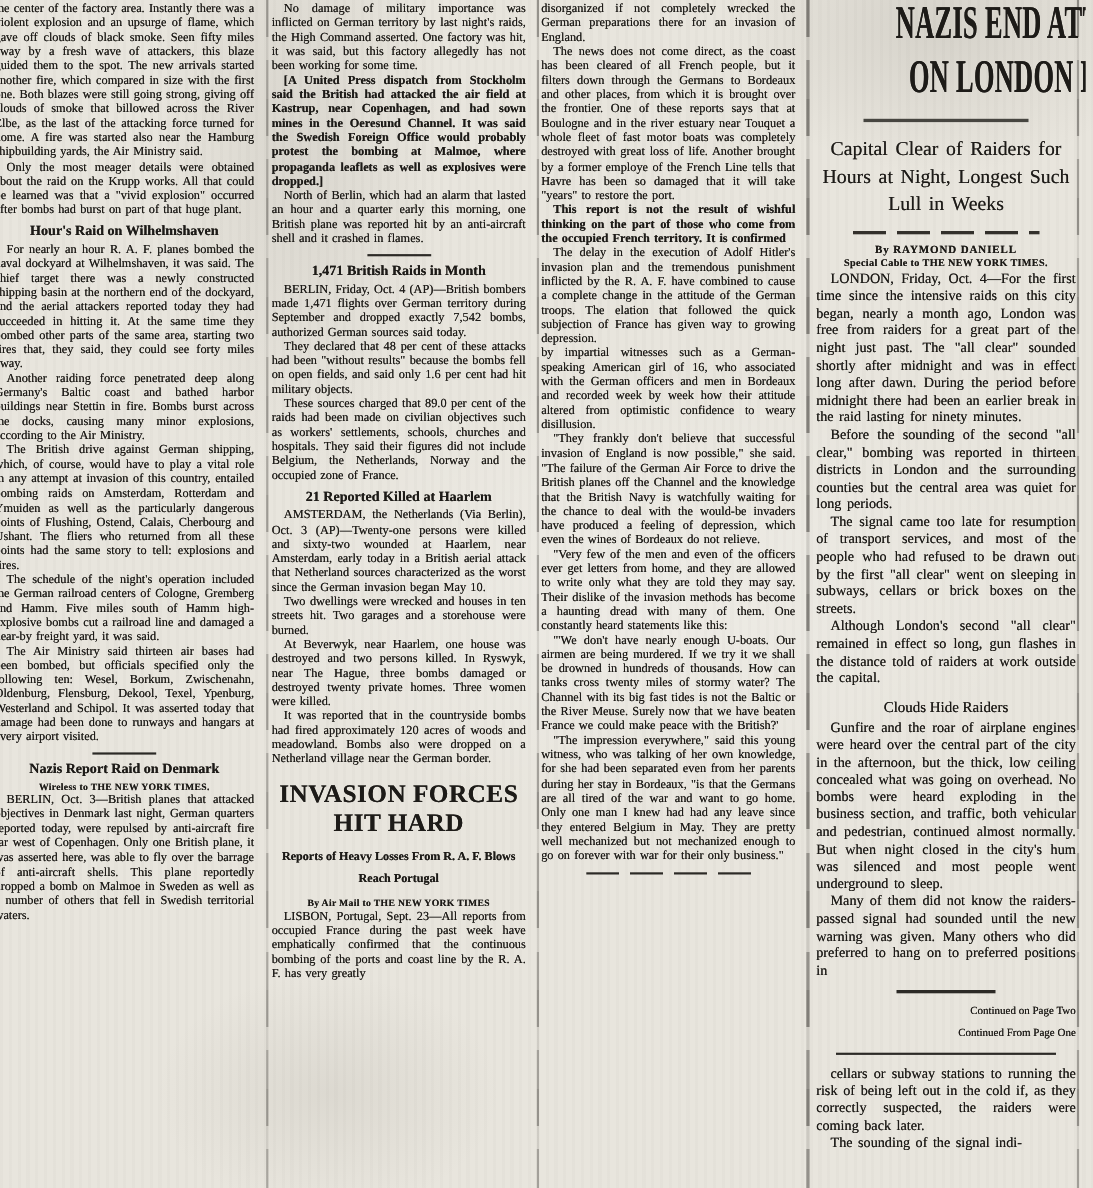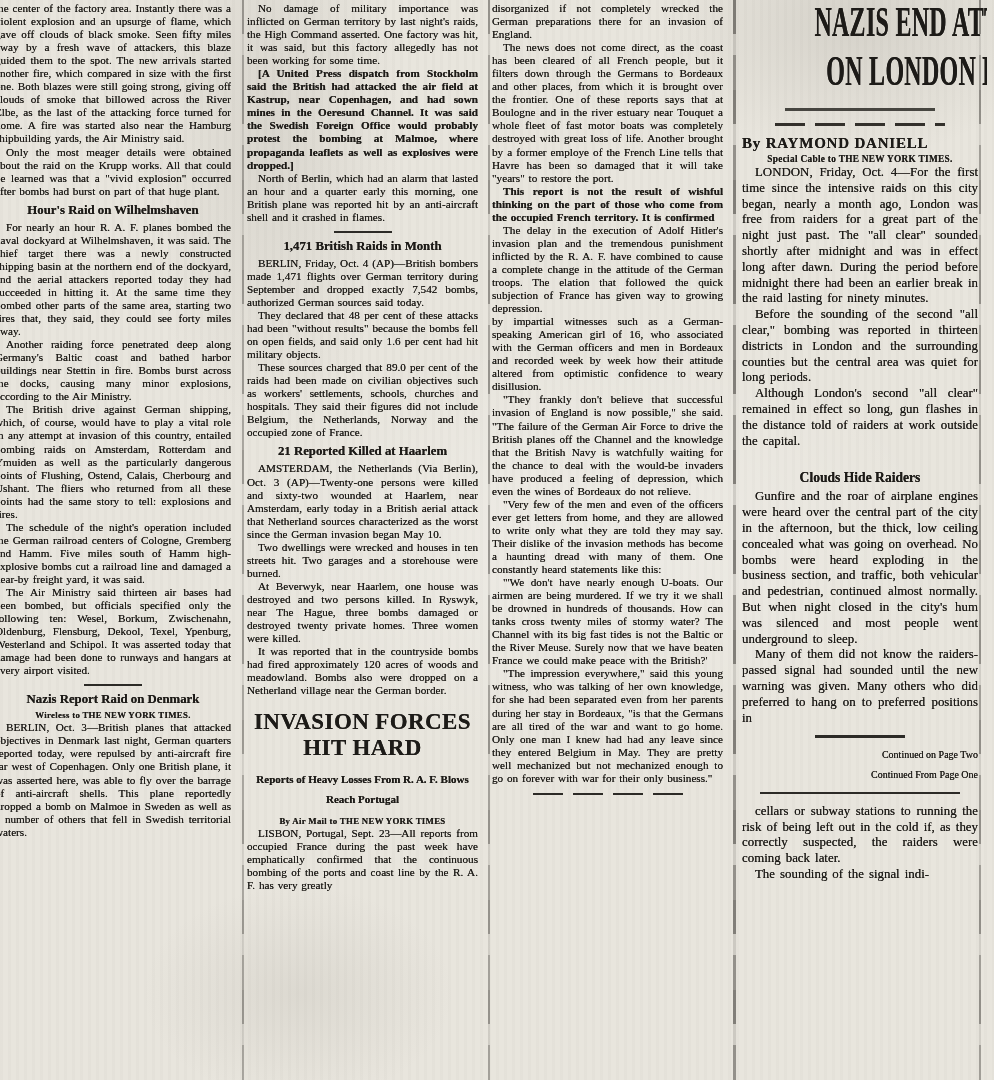--- a/index.html
+++ b/index.html
@@ -51,24 +51,24 @@
   .hl-line{text-align:center;height:49px;line-height:50px;overflow:visible;}
   .hl-line span{display:inline-block;white-space:nowrap;font-weight:bold;font-size:38px;
     transform:scale(.63,1.12);transform-origin:center;letter-spacing:.5px;
     text-shadow:0 0 .6px rgba(20,18,15,.95);}
   .hl-line2 span{margin-left:14px;}
   .hrule{width:150px;height:3px;background:#2c2a26;margin:14px auto 12px;opacity:.85;}
   .hrule-dash{width:170px;height:3px;margin:12px auto 9px;
     background:repeating-linear-gradient(90deg,#33302b 0 30px,transparent 30px 40px);}
   .subhead{font-size:18px;line-height:25px;text-align:center;word-spacing:2.5px;margin:0 0 2px;
     text-shadow:0 0 .4px rgba(25,22,18,.75);}
-  .byline{font-size:15px;font-weight:bold;text-align:left;letter-spacing:.8px;margin:3px 0 1px;
+  .byline{font-size:10px;font-weight:bold;text-align:center;letter-spacing:.8px;margin:3px 0 1px;
     text-shadow:0 0 .5px rgba(25,22,18,.9);}
   .col4 .credit{font-size:9.3px;}
-  .sec-head4{font-size:13.6px;font-weight:bold;text-align:center;margin:21px 0 3px;
+  .sec-head4{font-size:13.6px;font-weight:normal;text-align:center;margin:10px 0 3px;
     text-shadow:0 0 .5px rgba(25,22,18,.9);}
   .continued{font-size:10px;font-weight:normal;text-align:right;line-height:20px;
     text-shadow:0 0 .5px rgba(25,22,18,.9);}
   .rule-short4{width:90px;height:2.5px;background:#2c2a26;margin:9px auto 7px;}
   .rule-long4{width:200px;height:2px;background:#2c2a26;margin:7px auto 10px;}
 </style>
 </head>
 <body>
 
 <div class="page">
@@ -116,25 +116,27 @@
       <div class="para">"'We don't have nearly enough U-boats. Our airmen are being murdered. If we try it we shall be drowned in hundreds of thousands. How can tanks cross twenty miles of stormy water? The Channel with its big fast tides is not the Baltic or the River Meuse. Surely now that we have beaten France we could make peace with the British?'</div>
       <div class="para">"The impression everywhere," said this young witness, who was talking of her own knowledge, for she had been separated even from her parents during her stay in Bordeaux, "is that the Germans are all tired of the war and want to go home. Only one man I knew had had any leave since they entered Belgium in May. They are pretty well mechanized but not mechanized enough to go on forever with war for their only business."</div>
       <div class="endrule"></div>
     </div>
   <div class="col col4">
       <div class="headline">
         <div class="hl-line"><span>NAZIS END ATTACK·</span></div>
         <div class="hl-line hl-line2"><span>ON LONDON EARLY</span></div>
       </div>
       <div class="hrule"></div>
+      <div class="subhead">Capital Clear of Raiders for Hours at Night, Longest Such Lull in Weeks</div>
       <div class="hrule-dash"></div>
       <div class="byline">By RAYMOND DANIELL</div>
       <div class="credit">Special Cable to THE NEW YORK TIMES.</div>
       <div class="para">LONDON, Friday, Oct. 4—For the first time since the intensive raids on this city began, nearly a month ago, London was free from raiders for a great part of the night just past. The "all clear" sounded shortly after midnight and was in effect long after dawn. During the period before midnight there had been an earlier break in the raid lasting for ninety minutes.</div>
       <div class="para">Before the sounding of the second "all clear," bombing was reported in thirteen districts in London and the surrounding counties but the central area was quiet for long periods.</div>
+      <div class="para">The signal came too late for resumption of transport services, and most of the people who had refused to be drawn out by the first "all clear" went on sleeping in subways, cellars or brick boxes on the streets.</div>
       <div class="para">Although London's second "all clear" remained in effect so long, gun flashes in the distance told of raiders at work outside the capital.</div>
       <div class="sec-head4">Clouds Hide Raiders</div>
       <div class="para">Gunfire and the roar of airplane engines were heard over the central part of the city in the afternoon, but the thick, low ceiling concealed what was going on overhead. No bombs were heard exploding in the business section, and traffic, both vehicular and pedestrian, continued almost normally. But when night closed in the city's hum was silenced and most people went underground to sleep.</div>
       <div class="para">Many of them did not know the raiders-passed signal had sounded until the new warning was given. Many others who did preferred to hang on to preferred positions in</div>
       <div class="rule-short4"></div>
       <div class="continued">Continued on Page Two</div>
       <div class="continued">Continued From Page One</div>
       <div class="rule-long4"></div>
       <div class="para noindent">cellars or subway stations to running the risk of being left out in the cold if, as they correctly suspected, the raiders were coming back later.</div>
       <div class="para">The sounding of the signal indi-</div>

